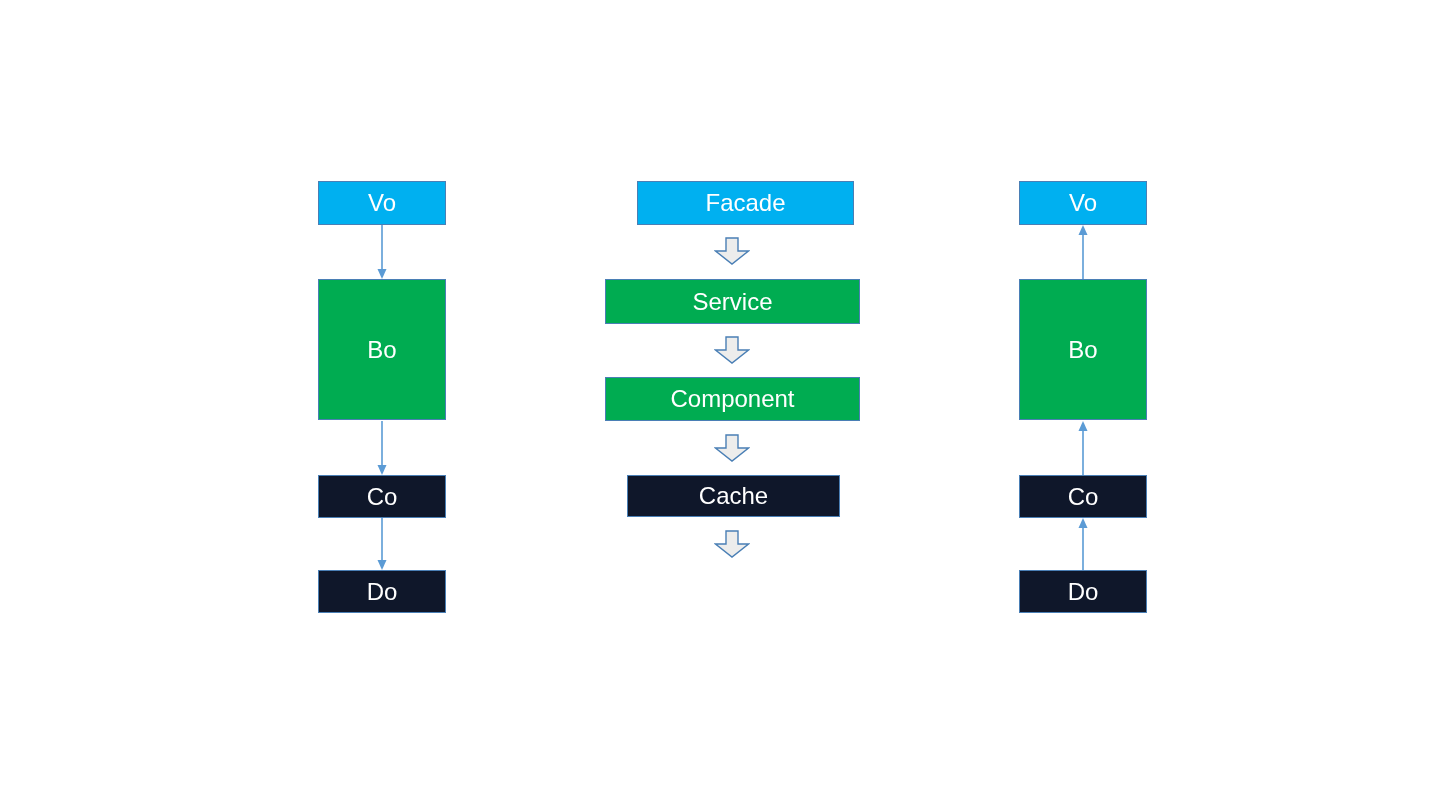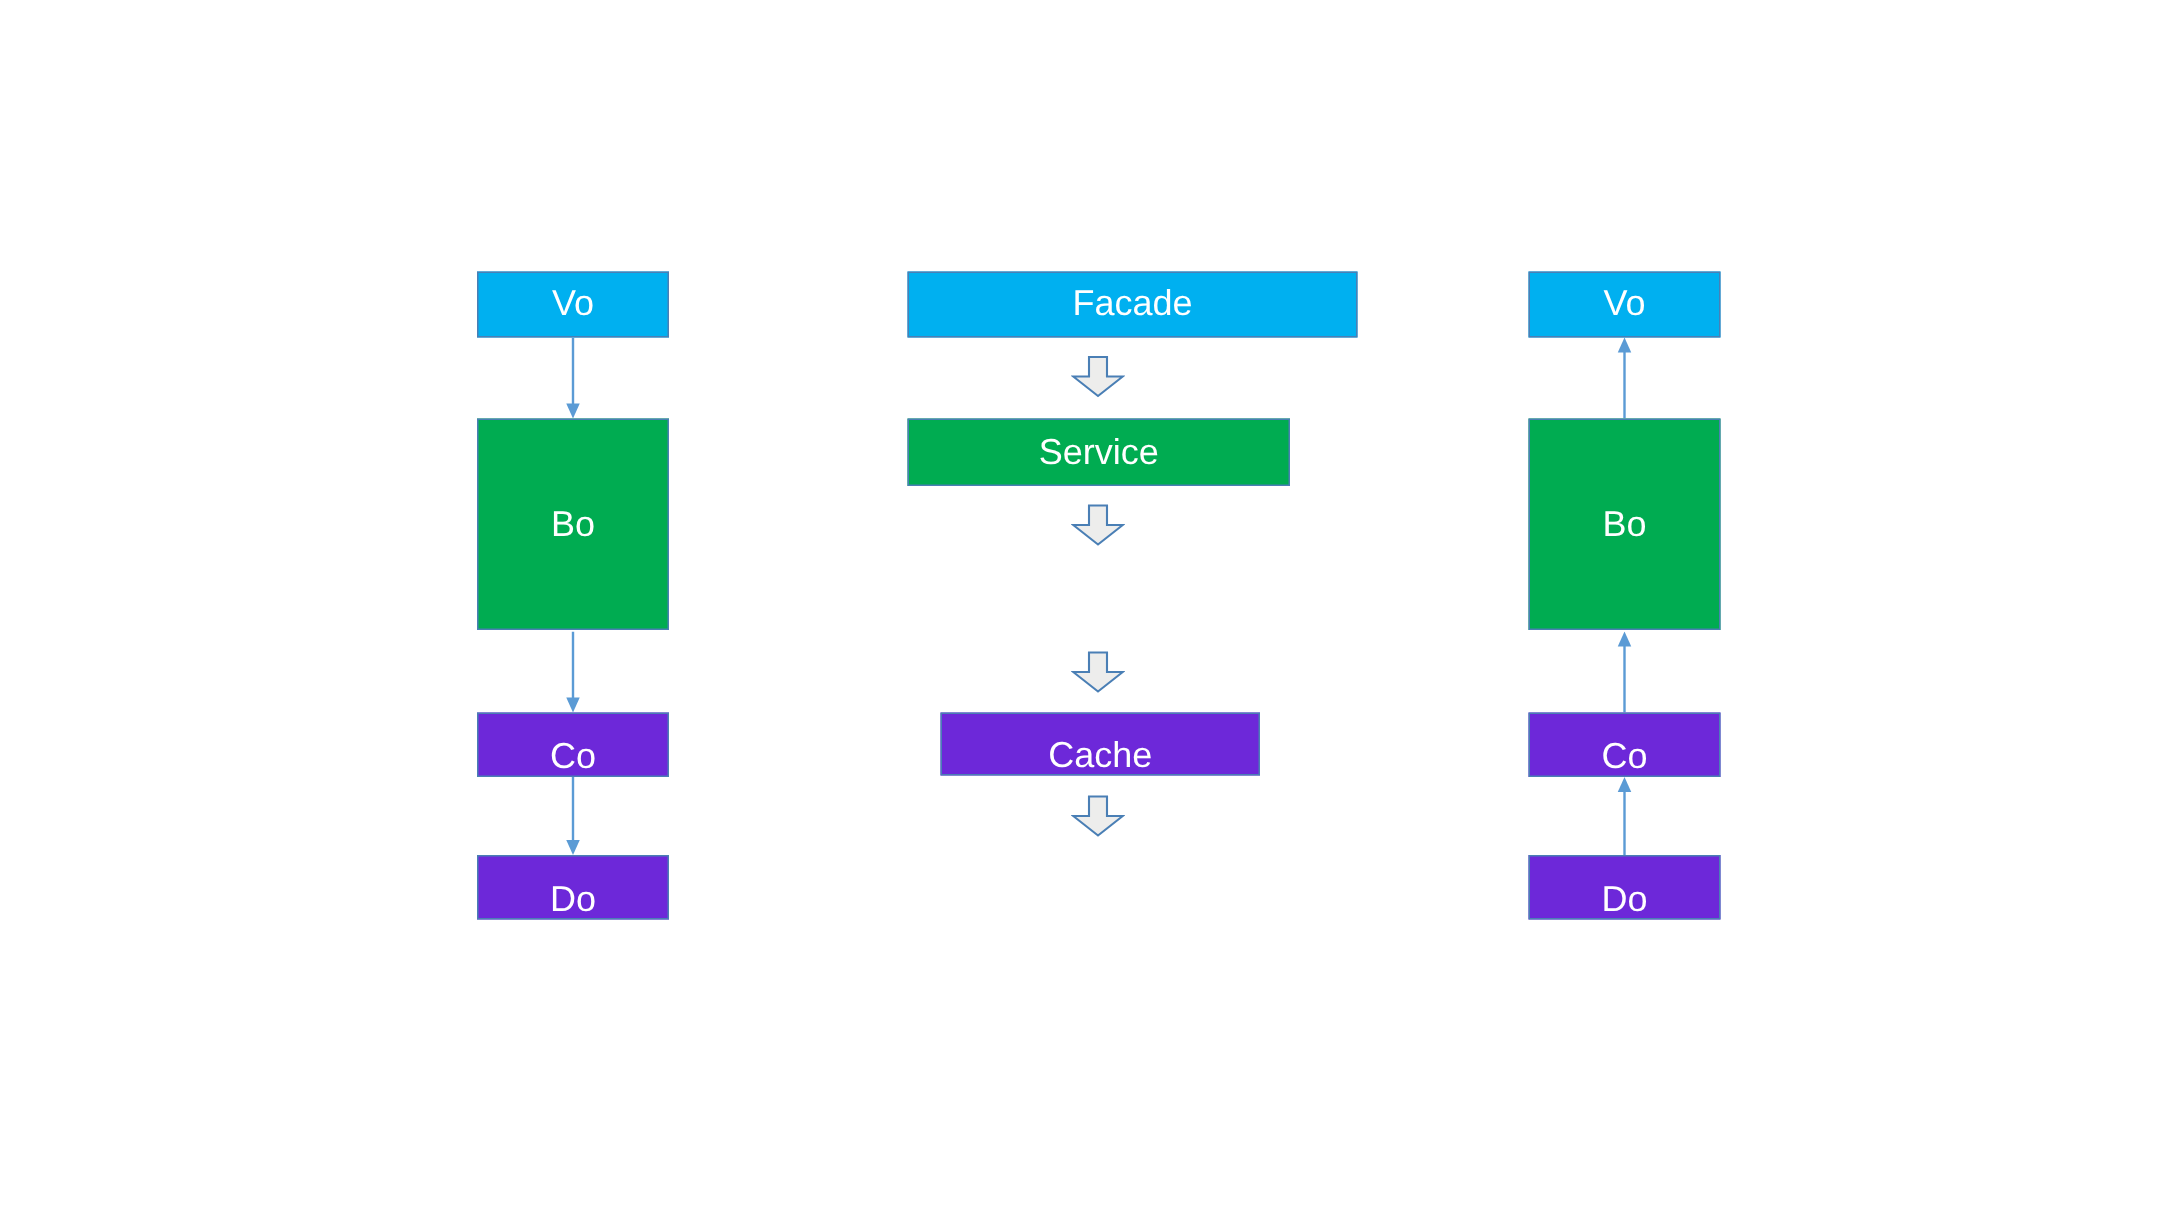--- a/index.html
+++ b/index.html
@@ -22,30 +22,30 @@
     align-items: center;
     justify-content: center;
     color: #ffffff;
     font-size: 24px;
     line-height: 1;
     border: 1px solid #4a7fb5;
     box-sizing: border-box;
   }
   .node.blue   { background: #00b0f0; }
   .node.green  { background: #00ac51; }
-  .node.lgreen { background: #6d28d9; align-items: flex-end; }
+  .node.lgreen { background: #0f172a; }
 
   
   .l-vo { left: 318px; top: 159px; width: 128px; height: 44px; }
   .l-bo { left: 318px; top: 257px; width: 128px; height: 141px; }
   .l-co { left: 318px; top: 453px; width: 128px; height: 43px; }
   .l-do { left: 318px; top: 548px; width: 128px; height: 43px; }
 
   
-  .m-facade    { left: 605px; top: 159px; width: 300px; height: 44px; }
+  .m-facade    { left: 637px; top: 159px; width: 217px; height: 44px; }
   .m-service   { left: 605px; top: 257px; width: 255px; height: 45px; }
   .m-component { left: 605px; top: 355px; width: 255px; height: 44px; }
   .m-cache     { left: 627px; top: 453px; width: 213px; height: 42px; }
   .m-dao       { left: 605px; top: 548px; width: 255px; height: 44px; }
 
   
   .r-vo { left: 1019px; top: 159px; width: 128px; height: 44px; }
   .r-bo { left: 1019px; top: 257px; width: 128px; height: 141px; }
   .r-co { left: 1019px; top: 453px; width: 128px; height: 43px; }
   .r-do { left: 1019px; top: 548px; width: 128px; height: 43px; }
@@ -109,20 +109,23 @@
   </svg>
 
   <div class="node green m-service">
     <span>Service</span>
   </div>
 
   <svg class="block-arrow ba2" viewBox="0 0 36 28">
     <polygon points="12,1 24,1 24,14 34.5,14 18,27 1.5,14 12,14" fill="#ededec" stroke="#4a7fb5" stroke-width="1.4" stroke-linejoin="miter"></polygon>
   </svg>
 
+  <div class="node green m-component">
+    <span>Component</span>
+  </div>
 
   <svg class="block-arrow ba3" viewBox="0 0 36 28">
     <polygon points="12,1 24,1 24,14 34.5,14 18,27 1.5,14 12,14" fill="#ededec" stroke="#4a7fb5" stroke-width="1.4" stroke-linejoin="miter"></polygon>
   </svg>
 
   <div class="node lgreen m-cache">
     <span>Cache</span>
   </div>
 
   <svg class="block-arrow ba4" viewBox="0 0 36 28">

